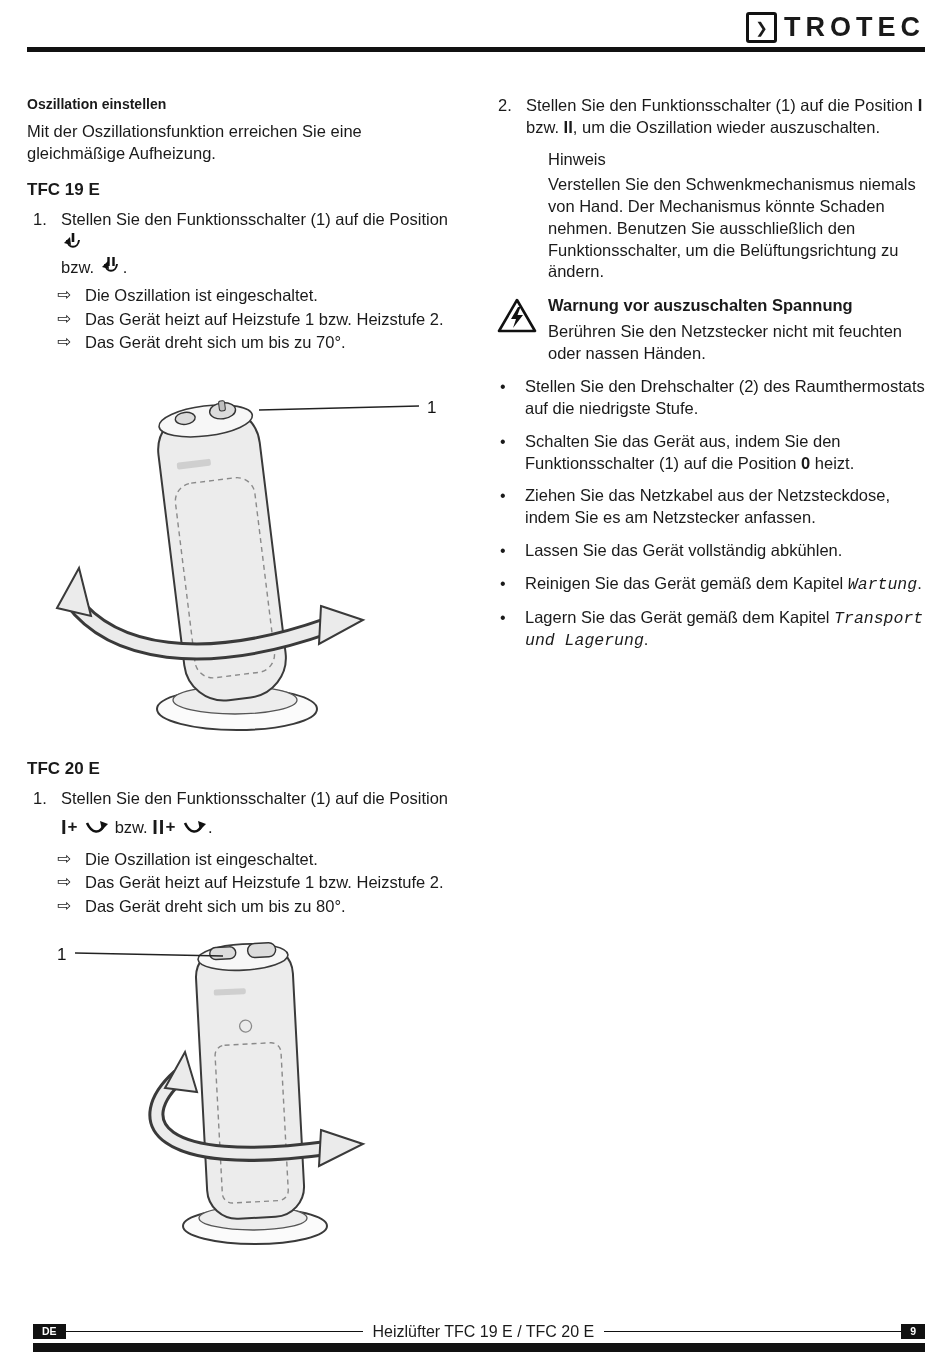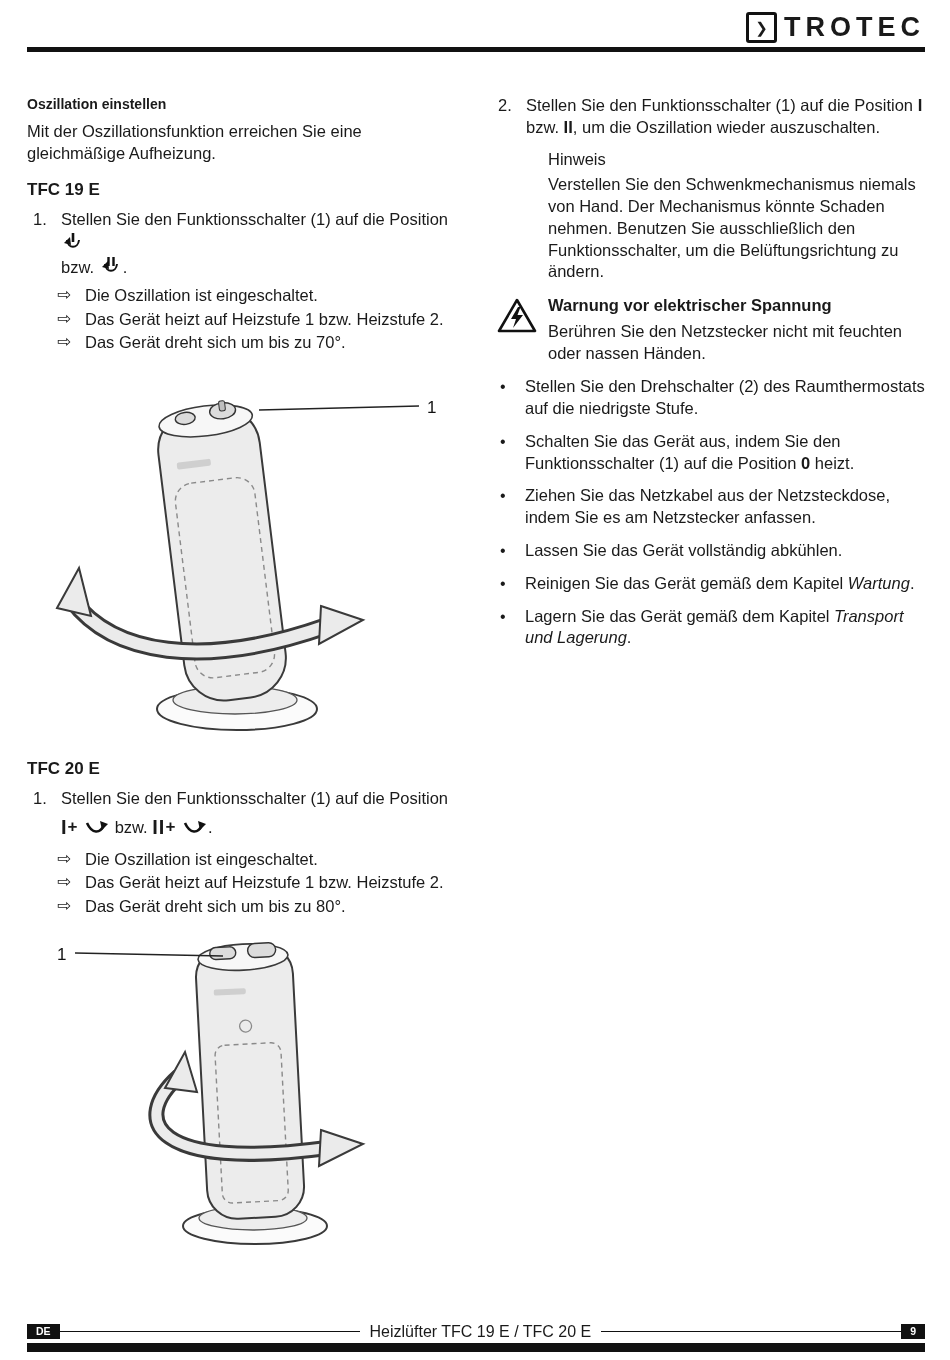--- a/index.html
+++ b/index.html
@@ -36,27 +36,27 @@
 
   .warn-block{position:relative;margin:10px 0 12px 0;padding-left:56px;min-height:52px;}
   .warn-icon{position:absolute;left:4px;top:2px;}
   .warn-title{font-weight:700;margin-bottom:4px;}
 
   .pos-icon{vertical-align:-4px;margin:0 2px;}
   .swing-icon{vertical-align:-2px;margin:0 2px;}
   .big-roman{font-weight:800;font-size:20px;letter-spacing:1px;vertical-align:-1px;}
   .big-plus{font-weight:700;font-size:17px;vertical-align:1px;}
   .bold-inline{font-weight:700;}
-  .italic-inline{font-style:italic;}
+  .italic-inline{font-style:italic;font-family:Liberation Mono, monospace;}
   .tfc20-line2{margin:4px 0 2px 0;}
 
   .illustration{display:block;margin:8px 0 0 0;}
 
   
-  .footer{position:absolute;left:27px;right:25px;bottom:8px;margin-top:45px;}
+  .footer{position:absolute;left:33px;right:25px;bottom:8px;margin-top:45px;}
   .footer-line{display:flex;align-items:center;height:15px;}
   .f-badge{background:#111;color:#fff;font-size:10.5px;font-weight:700;padding:1px 9px;line-height:13px;}
   .f-rule{flex:1;height:1px;background:#111;}
   .f-title{font-size:16px;padding:0 10px;white-space:nowrap;}
   .footer-bar{height:9px;background:#111;margin-top:4px;}
 </style>
 </head>
 <body>
 
 <div class="page">
@@ -209,21 +209,21 @@
     </div>
 
 
     <div class="warn-block">
       <span class="warn-icon">
         <svg width="42" height="38" viewBox="0 0 42 38">
           <path d="M21 3 L39 34 L3 34 Z" fill="#fff" stroke="#111" stroke-width="2.6" stroke-linejoin="round"></path>
           <path d="M22 10 L15 22 L20 22 L17 31 L27 18 L21.5 18 L24.5 10 Z" fill="#111"></path>
         </svg>
       </span>
-      <div class="warn-title">Warnung vor elektrischer Spannung</div>
+      <div class="warn-title">Warnung vor auszuschalten Spannung</div>
       <div>Berühren Sie den Netzstecker nicht mit feuchten oder nassen Händen.</div>
     </div>
 
     <div class="bullets">
       <div class="bullet-item">
         <span class="dot">•</span>
         <span>Stellen Sie den Drehschalter (2) des Raumthermostats auf die niedrigste Stufe.</span>
       </div>
       <div class="bullet-item">
         <span class="dot">•</span>

